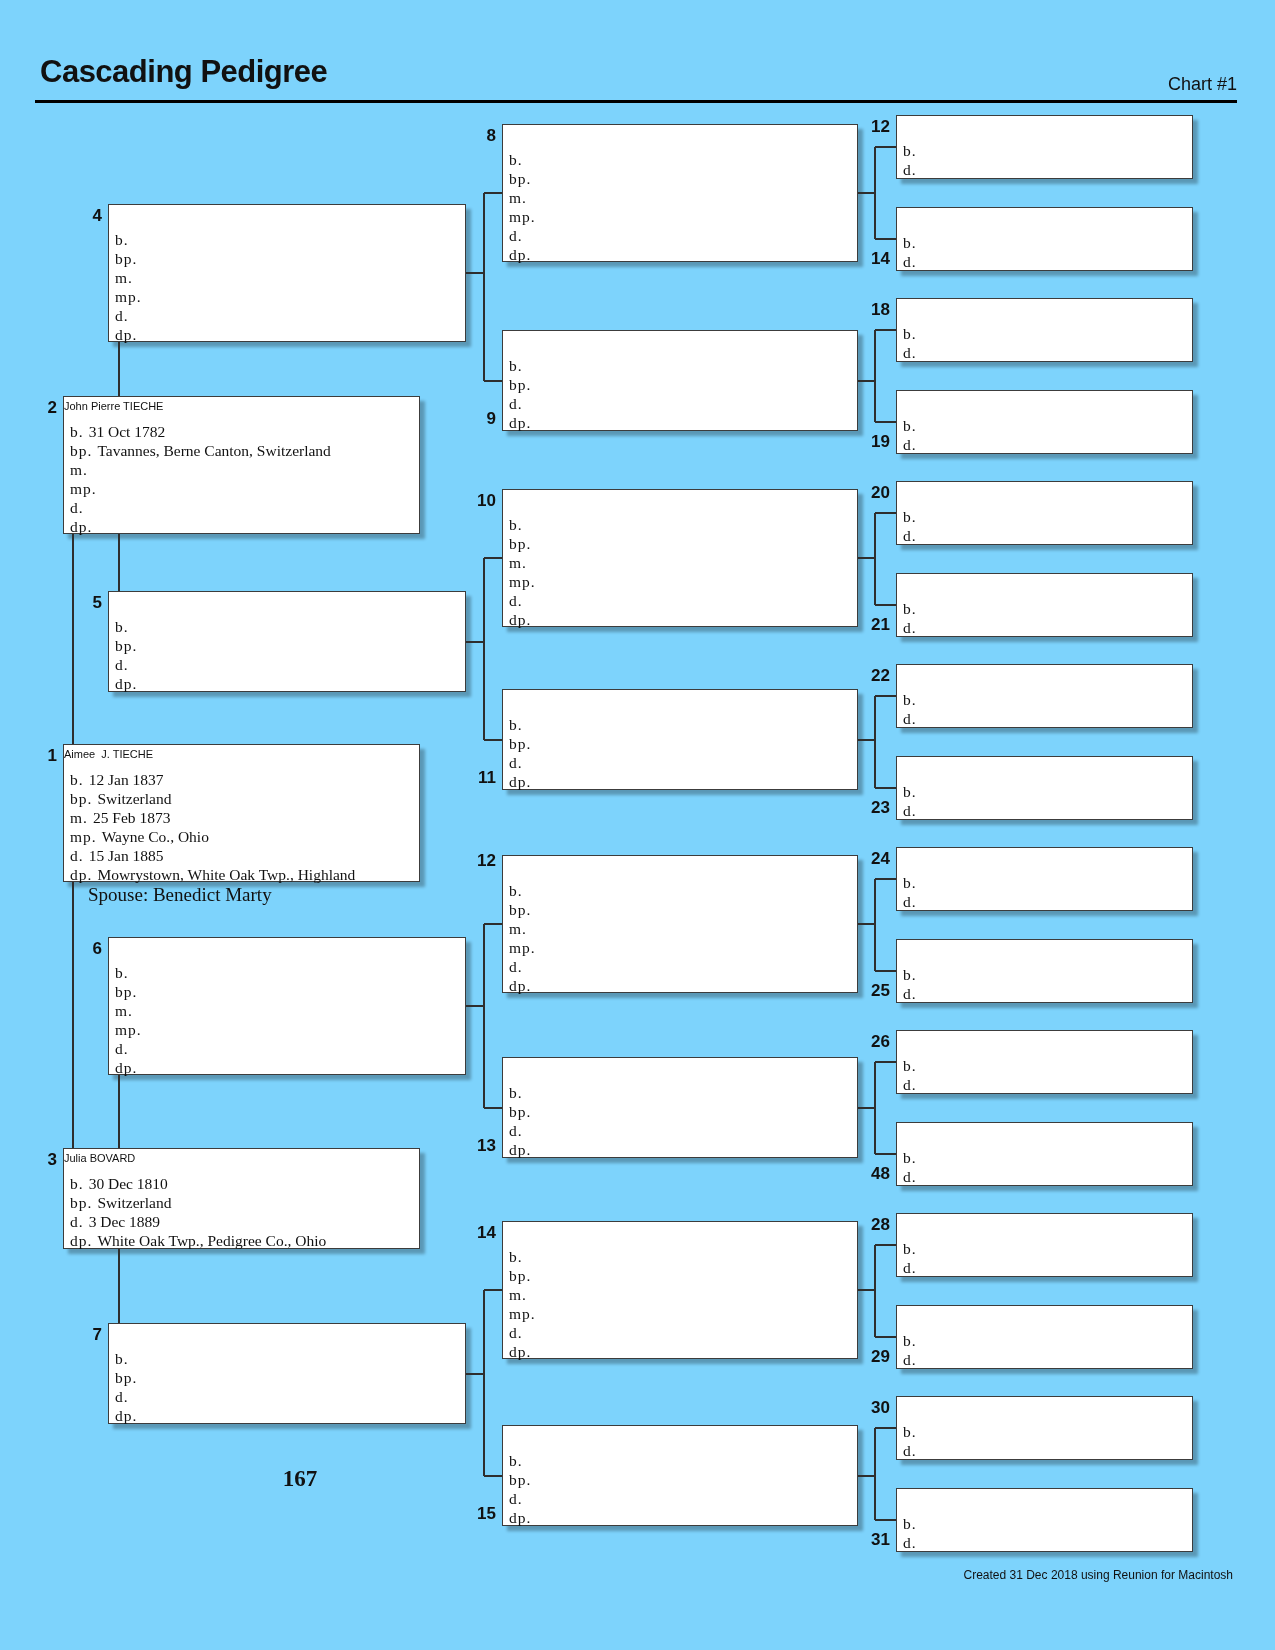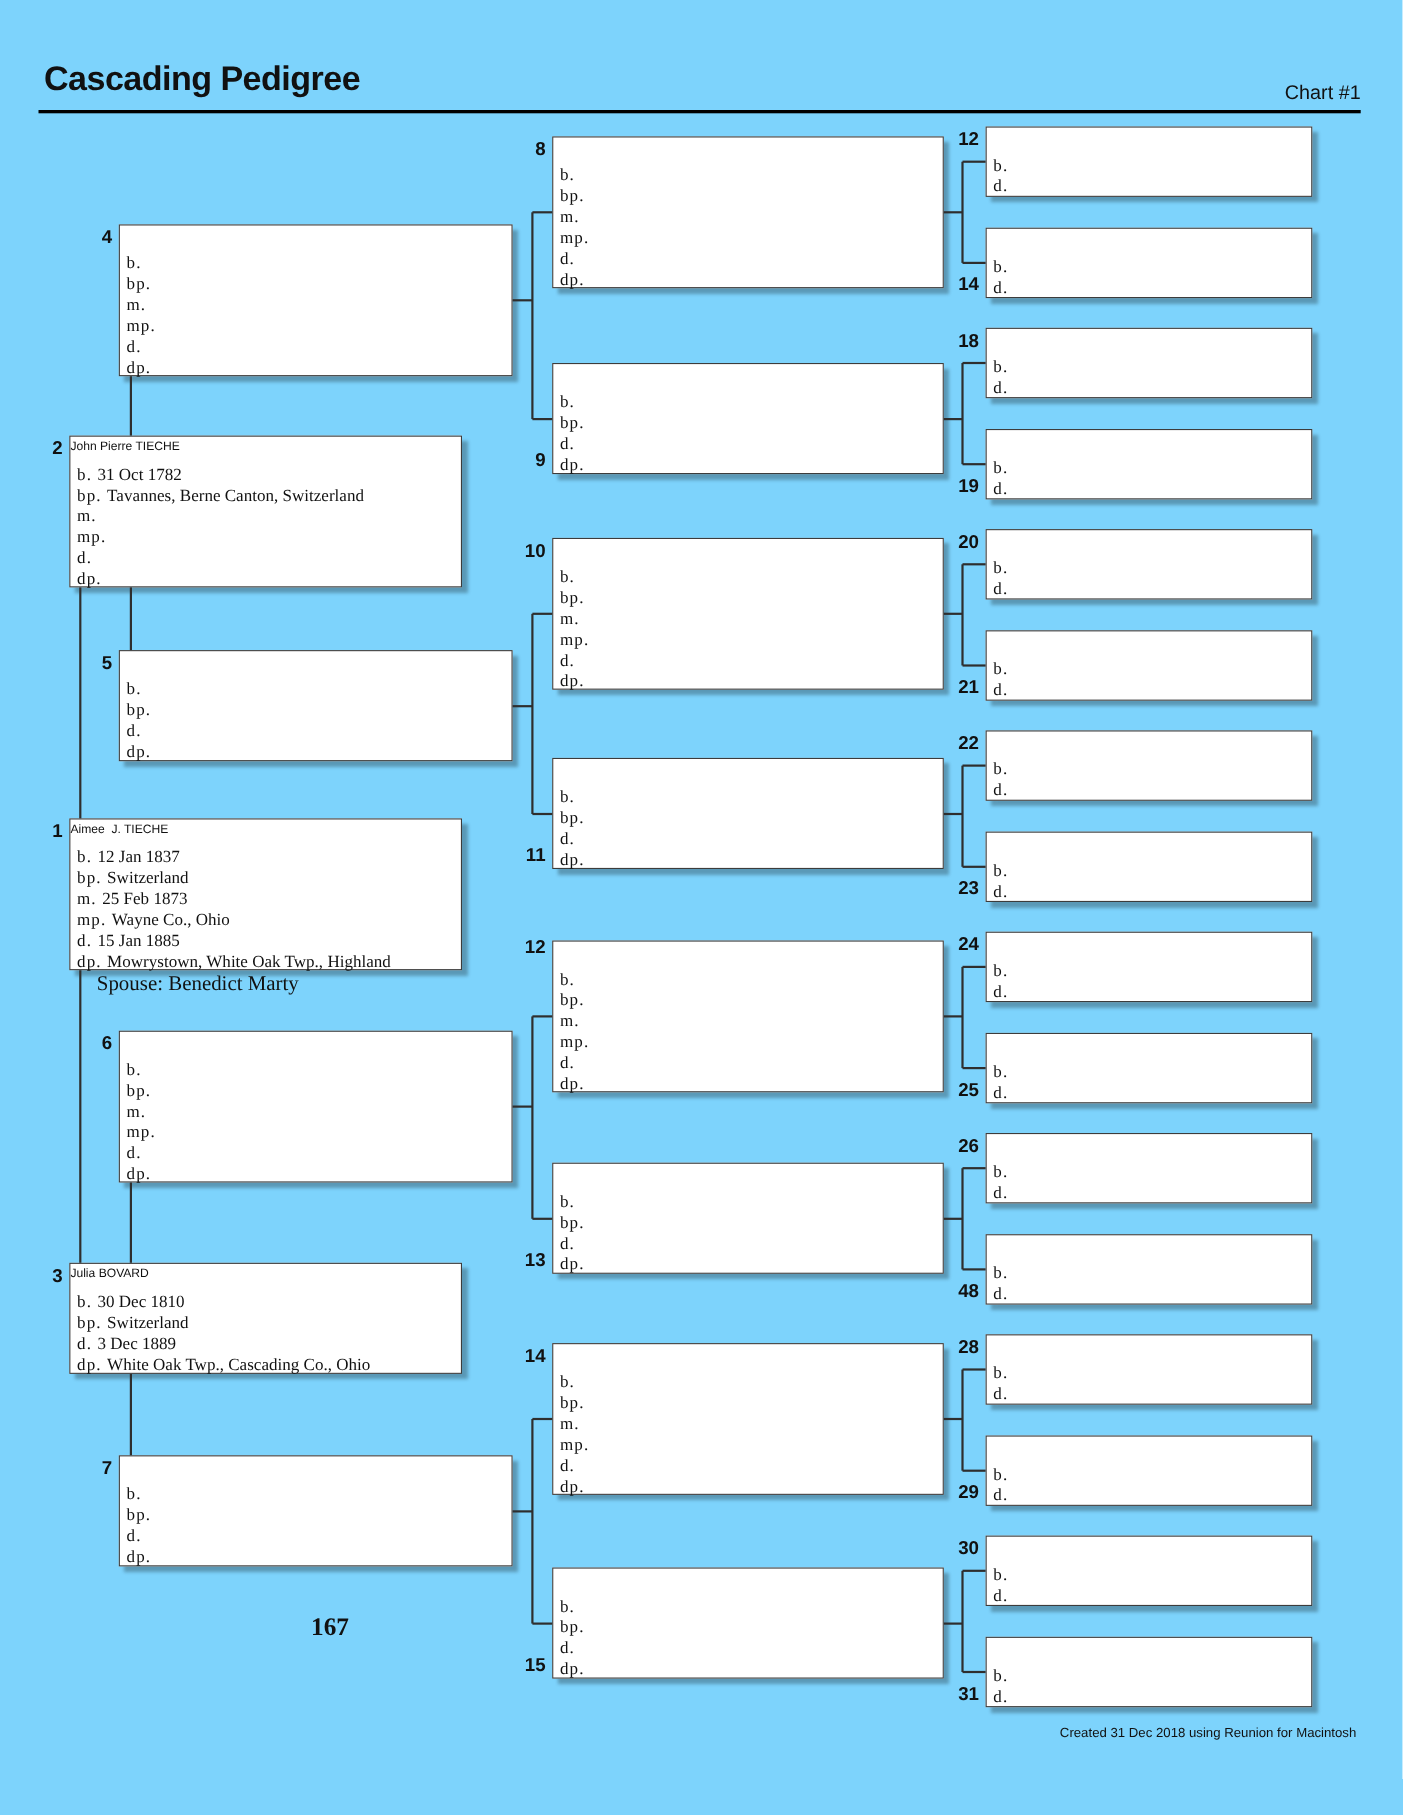--- a/index.html
+++ b/index.html
@@ -52,21 +52,21 @@
           <div class="fl"><span class="fk">dp.</span><span class="fv"></span></div>
         </div>
       </div>
       <div class="num" style="left: 27px; top: 399px;">2</div>
       <div class="box" style="left: 63px; top: 1148px; width: 357px; height: 101px;">
         <div class="pname">Julia BOVARD</div>
         <div class="fields">
           <div class="fl"><span class="fk">b.</span><span class="fv">30 Dec 1810</span></div>
           <div class="fl"><span class="fk">bp.</span><span class="fv">Switzerland</span></div>
           <div class="fl"><span class="fk">d.</span><span class="fv">3 Dec 1889</span></div>
-          <div class="fl"><span class="fk">dp.</span><span class="fv">White Oak Twp., Cascading Co., Ohio</span></div>
+          <div class="fl"><span class="fk">dp.</span><span class="fv">White Oak Twp., Pedigree Co., Ohio</span></div>
         </div>
       </div>
       <div class="num" style="left: 27px; top: 1151px;">3</div>
       <div class="box" style="left: 108px; top: 204px; width: 358px; height: 138px;">
         <div class="pname"></div>
         <div class="fields">
           <div class="fl"><span class="fk">b.</span><span class="fv"></span></div>
           <div class="fl"><span class="fk">bp.</span><span class="fv"></span></div>
           <div class="fl"><span class="fk">m.</span><span class="fv"></span></div>
           <div class="fl"><span class="fk">mp.</span><span class="fv"></span></div>

